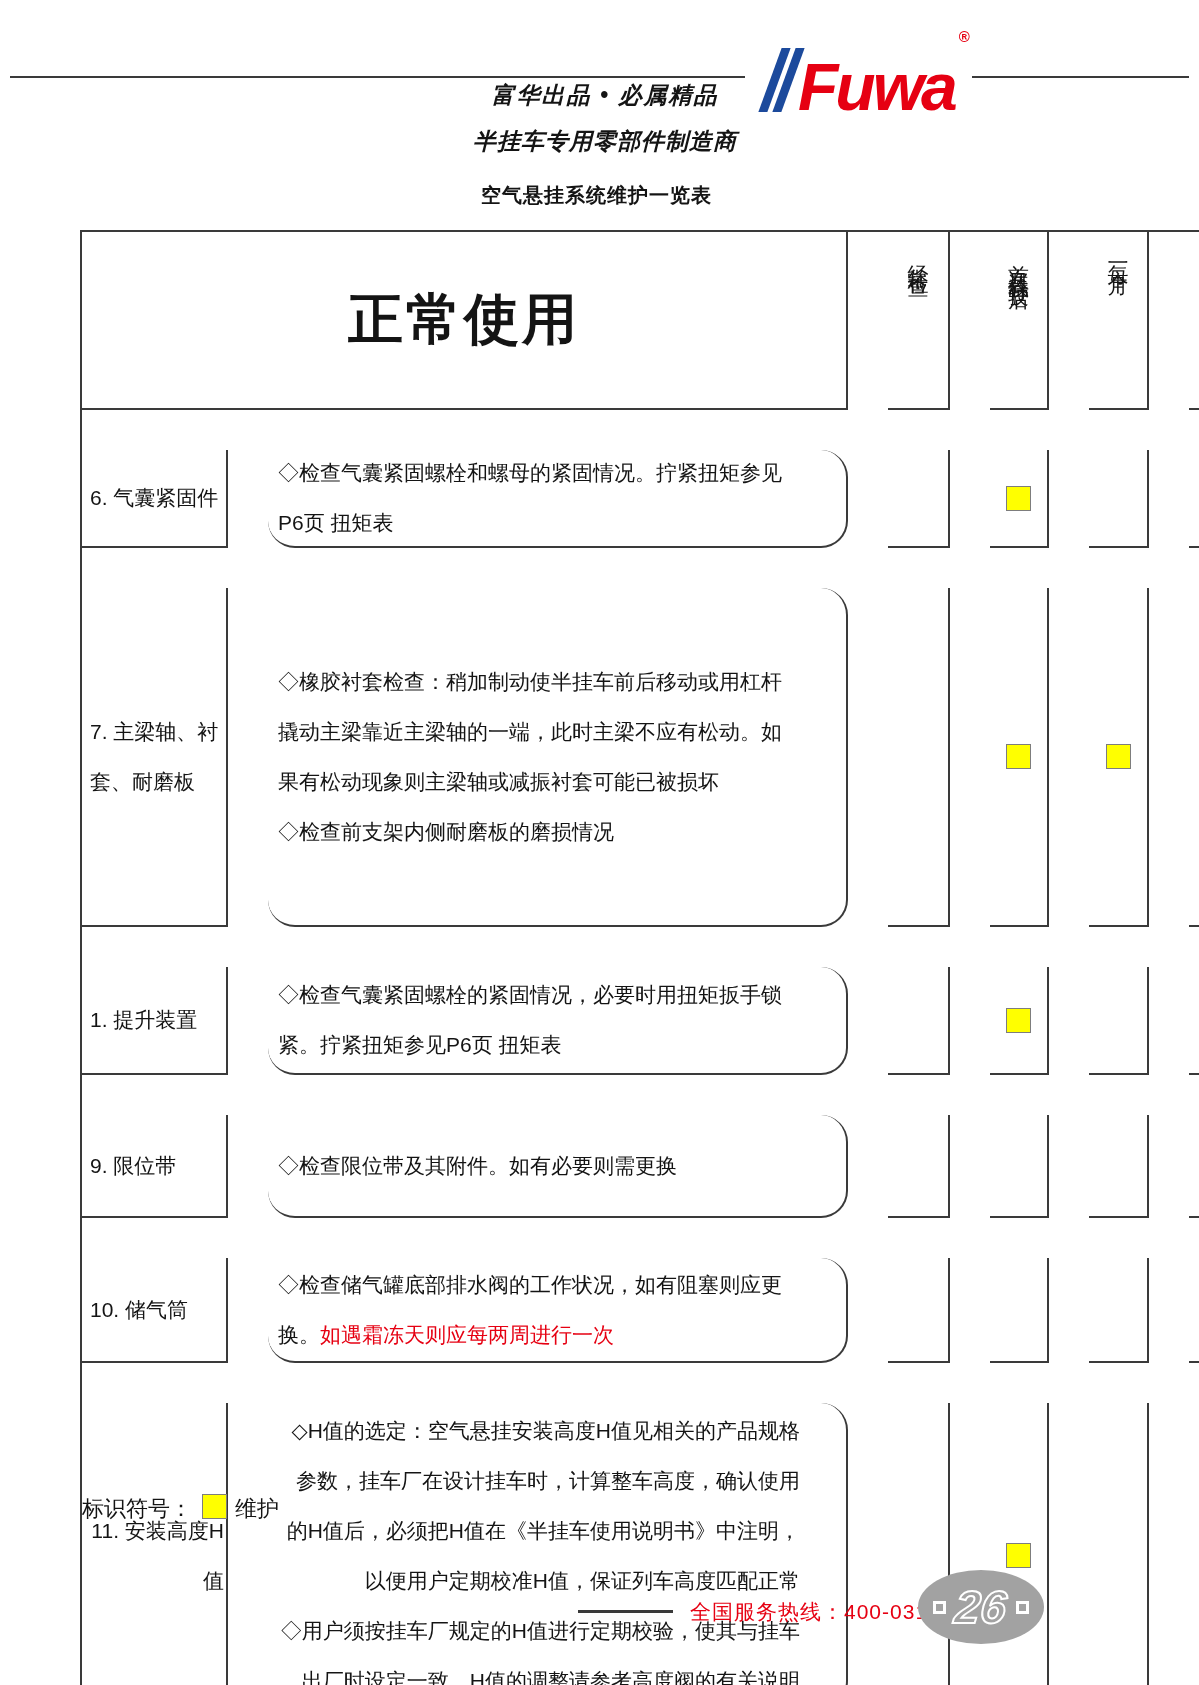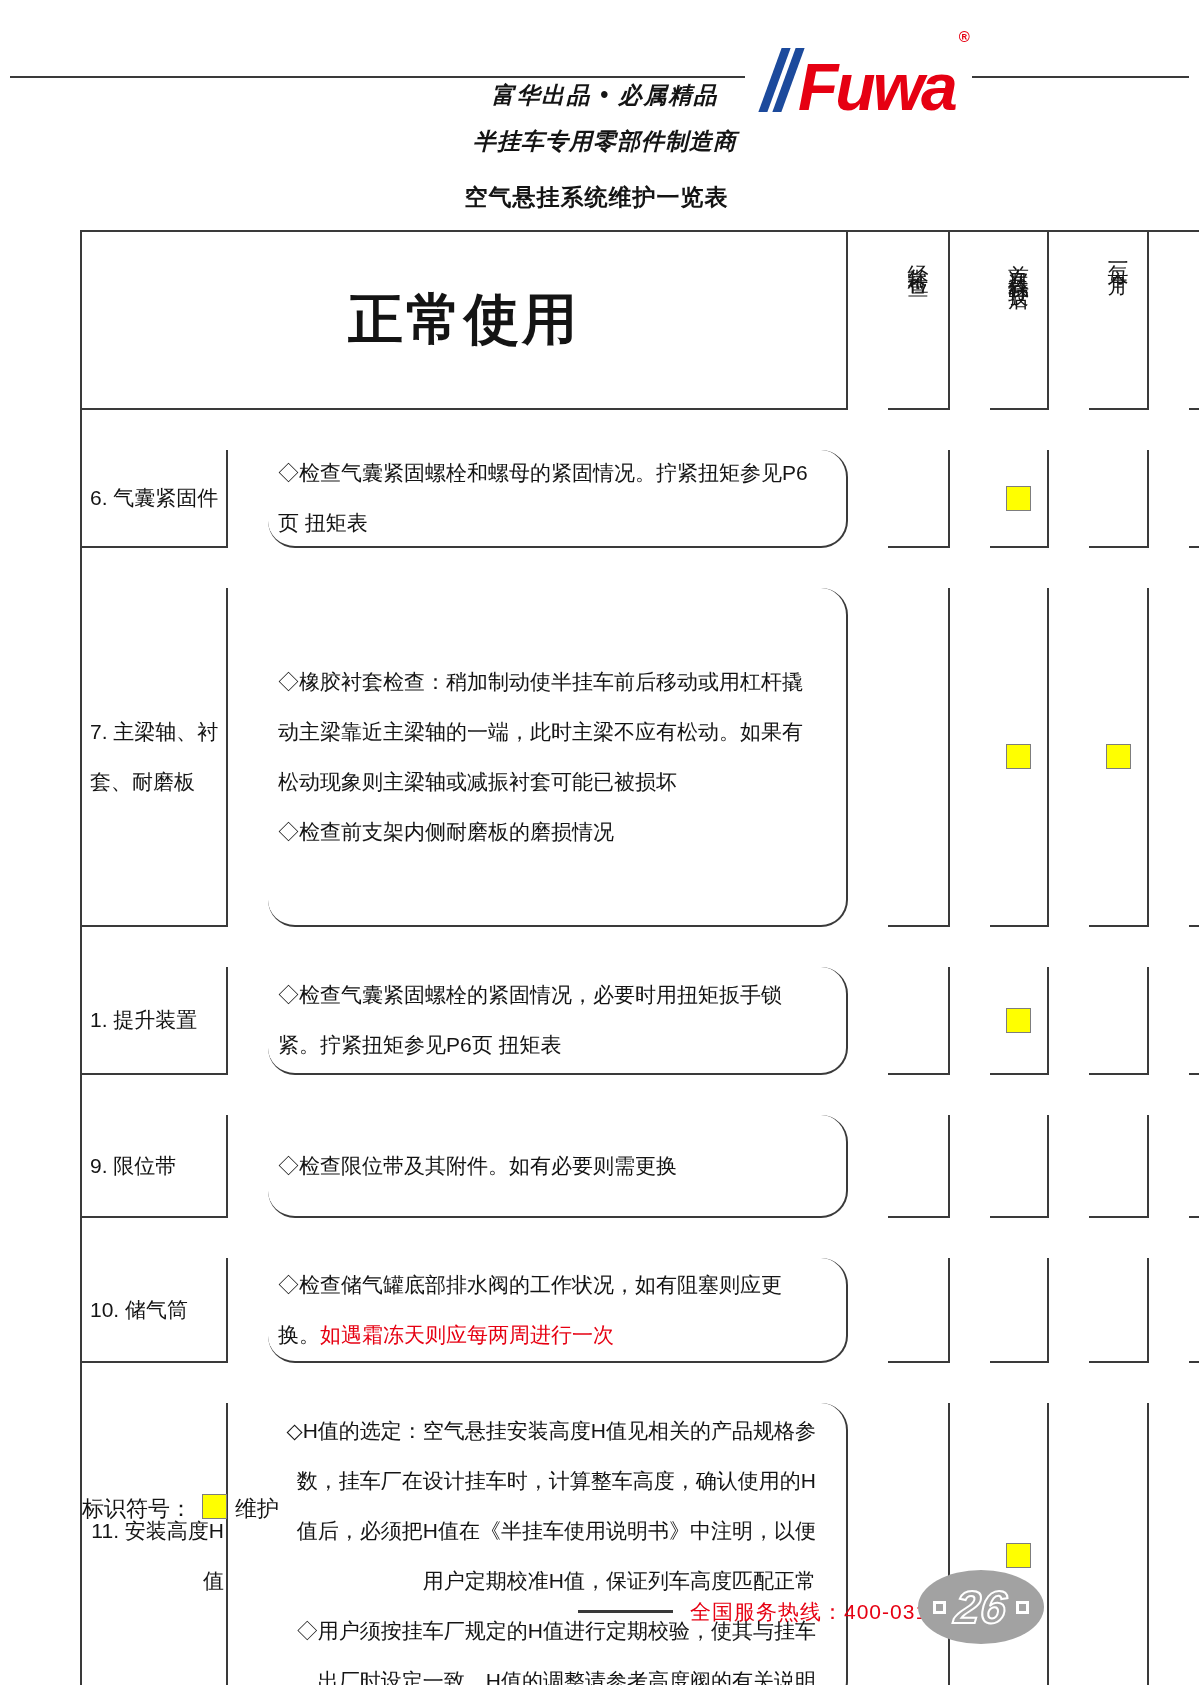--- a/index.html
+++ b/index.html
@@ -17,41 +17,41 @@
   #rule-top-right { left:972px; top:76px; width:217px; }
   #slogans { left:430px; top:40px; width:350px; text-align:center; }
   #slogan-top    { font-size:23px; font-weight:bold; font-style:italic; letter-spacing:2px;margin-top:40px; }
   #slogan-bottom { font-size:23px; font-weight:bold; font-style:italic; letter-spacing:1px; margin-top:15px; }
   #logo { left:770px; top:28px; height:92px; display:flex; align-items:flex-end; }
   .logo-bar { width:9px; height:64px; background:var(--logo-blue); transform:skewX(-20deg); margin-right:5px; margin-bottom:8px; }
   #logo-text { font-size:66px; font-weight:bold; font-style:italic; color:var(--logo-red); letter-spacing:-3px; line-height:1; }
   #logo-reg { font-size:15px; color:var(--logo-red); font-weight:bold; align-self:flex-start; margin-left:4px; }
 
   
-  #doc-title { left:80px; top:182px; width:1033px; text-align:center; font-size:23px; font-weight:bold; letter-spacing:1px; }
+  #doc-title { left:80px; top:182px; width:1033px; text-align:center; font-size:20px; font-weight:bold; letter-spacing:1px; }
 
   
   #grid {
     left:80px; top:230px;
     display:grid;
     grid-template-columns:146px 580px 62px 59px 60px 61px 59px;
     grid-template-rows:178px 98px 339px 108px 103px 105px 305px;
     border:2px solid var(--border);
     background:#fff;
     gap:40px;
   }
   .cell { border-right:2px solid var(--border); border-bottom:2px solid var(--border); }
   .nor { border-right:none; }
   .nob { border-bottom:none;text-align:right; }
   .hmain { grid-column:1 / span 2; display:flex; align-items:center; justify-content:center;
            font-size:55px; font-weight:bold; letter-spacing:3px; }
   .hcol { display:flex; justify-content:center; }
   .hcol span { writing-mode:vertical-rl; text-orientation:upright; font-size:21px; letter-spacing:4px; margin-top:16px; }
   .name { display:flex; align-items:center; font-size:21px; line-height:50px; padding:0 2px 0 8px; }
-  .desc { display:flex; flex-direction:column; justify-content:center; font-size:21px; line-height:50px; padding:0 30px 0 10px;border-radius:27px; }
+  .desc { display:flex; flex-direction:column; justify-content:center; font-size:21px; line-height:50px; padding:0 46px 0 10px;border-radius:27px; }
   .chk  { display:flex; align-items:center; justify-content:center; }
   .box  { width:25px; height:25px; background:var(--yellow); border:1px solid #7d7d7d; }
   .red  { color:var(--red); }
 
   
   #legend { left:82px; top:1494px; display:flex; align-items:flex-start; font-size:22px; }
   #legend .box { margin:0 8px 0 10px; }
 
   
   #rule-footer { left:578px; top:1610px; width:95px; height:3px; }

